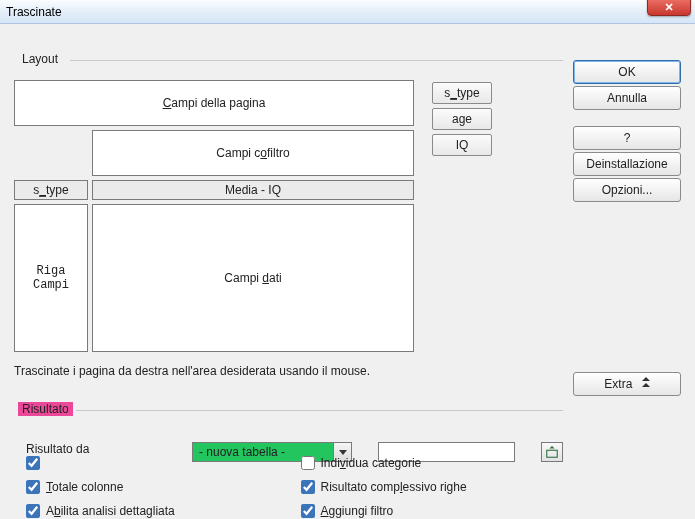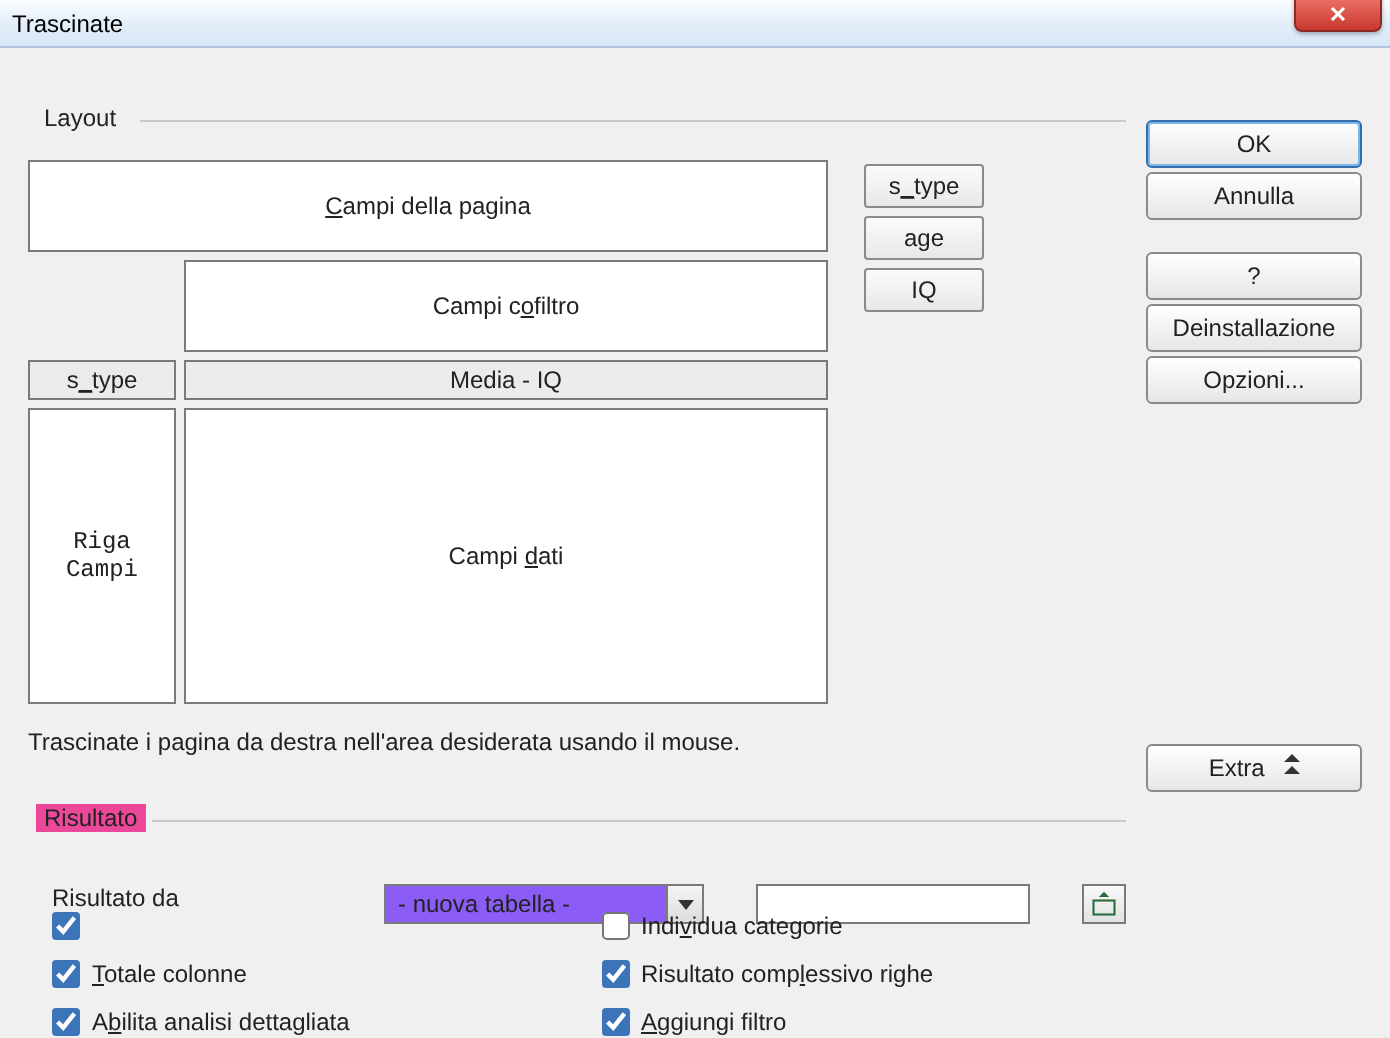--- a/index.html
+++ b/index.html
@@ -137,21 +137,21 @@
   
   .group2 {
     position:absolute; left:14px; right:132px; top:378px; bottom:6px;
   }
   .group2-label { position:absolute; left:4px; top:0; background:#ec4899; padding:0 4px; }
   .group2-line { position:absolute; left:62px; right:0; top:8px; height:1px; background:#c8c8c8; }
   .row1 { position:absolute; left:12px; top:40px; right:0; height:22px; display:flex; align-items:flex-start; gap:26px; }
   .row1 .lbl { width:140px; }
   .combo {
     width:160px; height:20px; display:flex; align-items:stretch;
-    border:1px solid #7a7a7a; background:#8b5cf6;
+    border:1px solid #7a7a7a; background:#22c55e;
   }
   .combo .val { flex:1; padding:0 6px; display:flex; align-items:center; }
   .combo .caret {
     width:18px; background:linear-gradient(to bottom,#f5f5f5,#dcdcdc);
     border-left:1px solid #7a7a7a; display:flex; align-items:center; justify-content:center;
   }
   .caret::after {
     content:""; width:0; height:0; border-left:4px solid transparent; border-right:4px solid transparent; border-top:5px solid #333;
   }
   .textbox { flex:1; height:20px; max-width:190px; background:#fff; border:1px solid #7a7a7a; }

